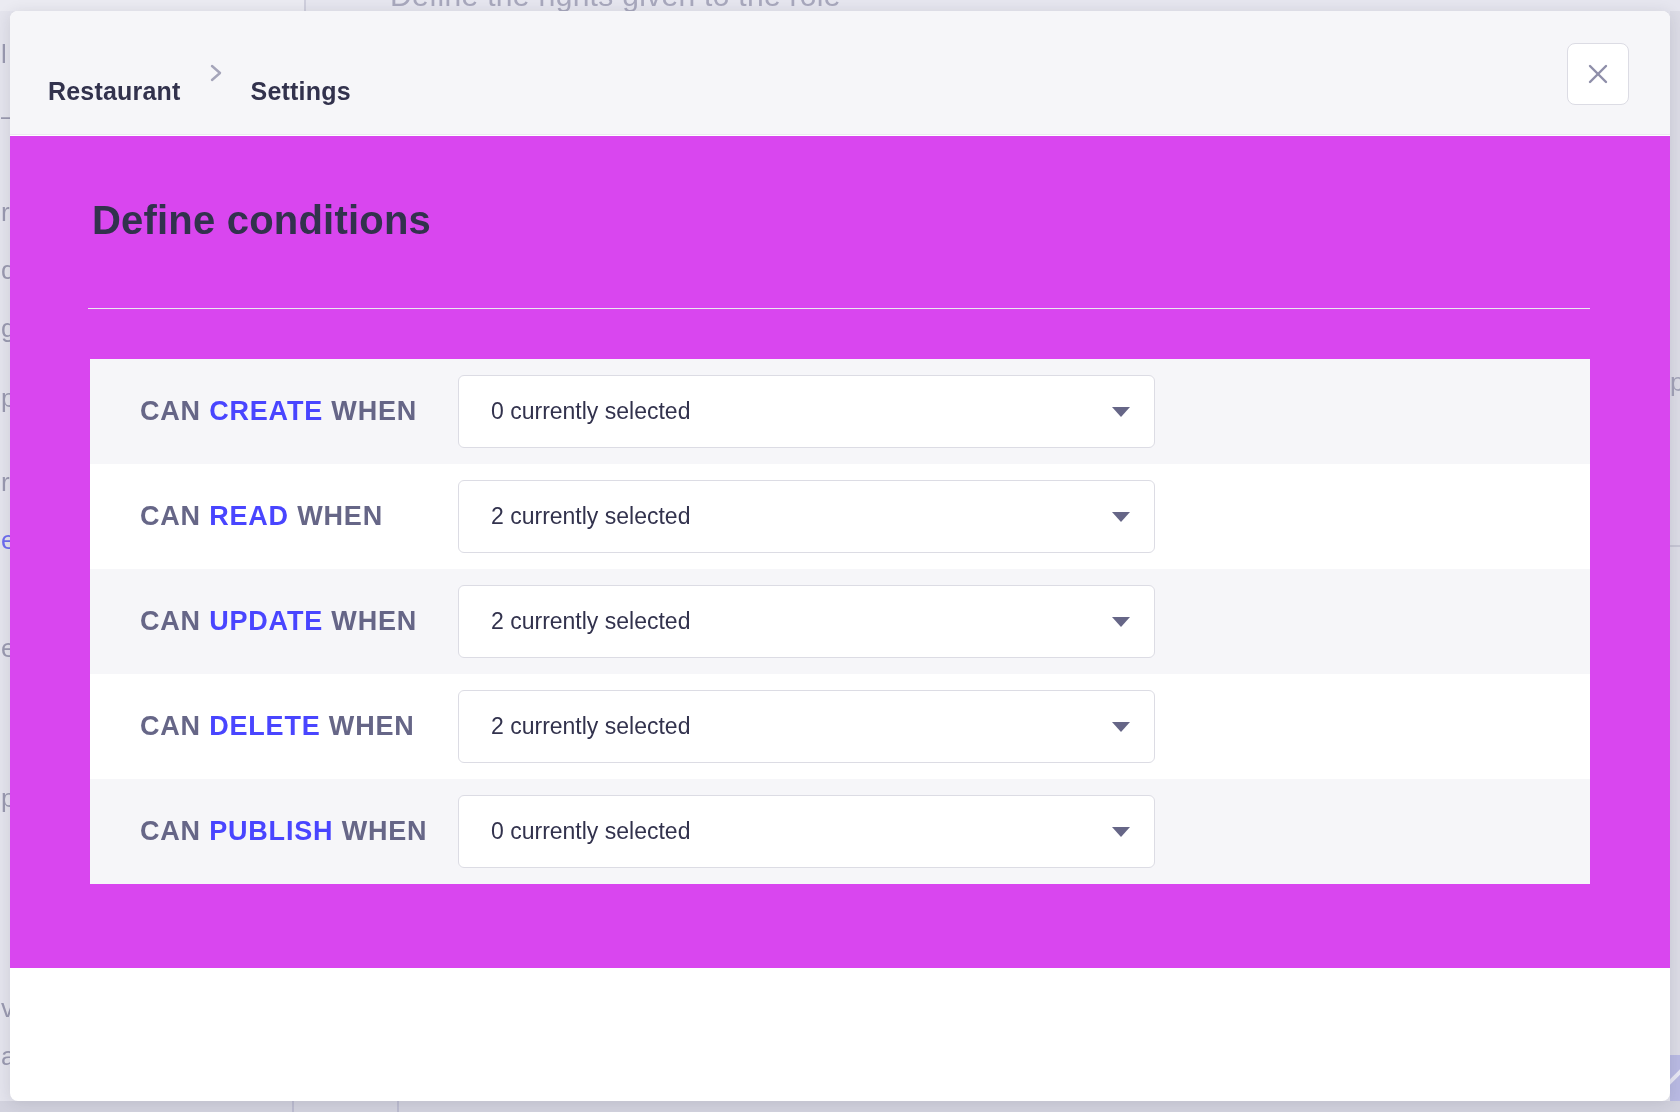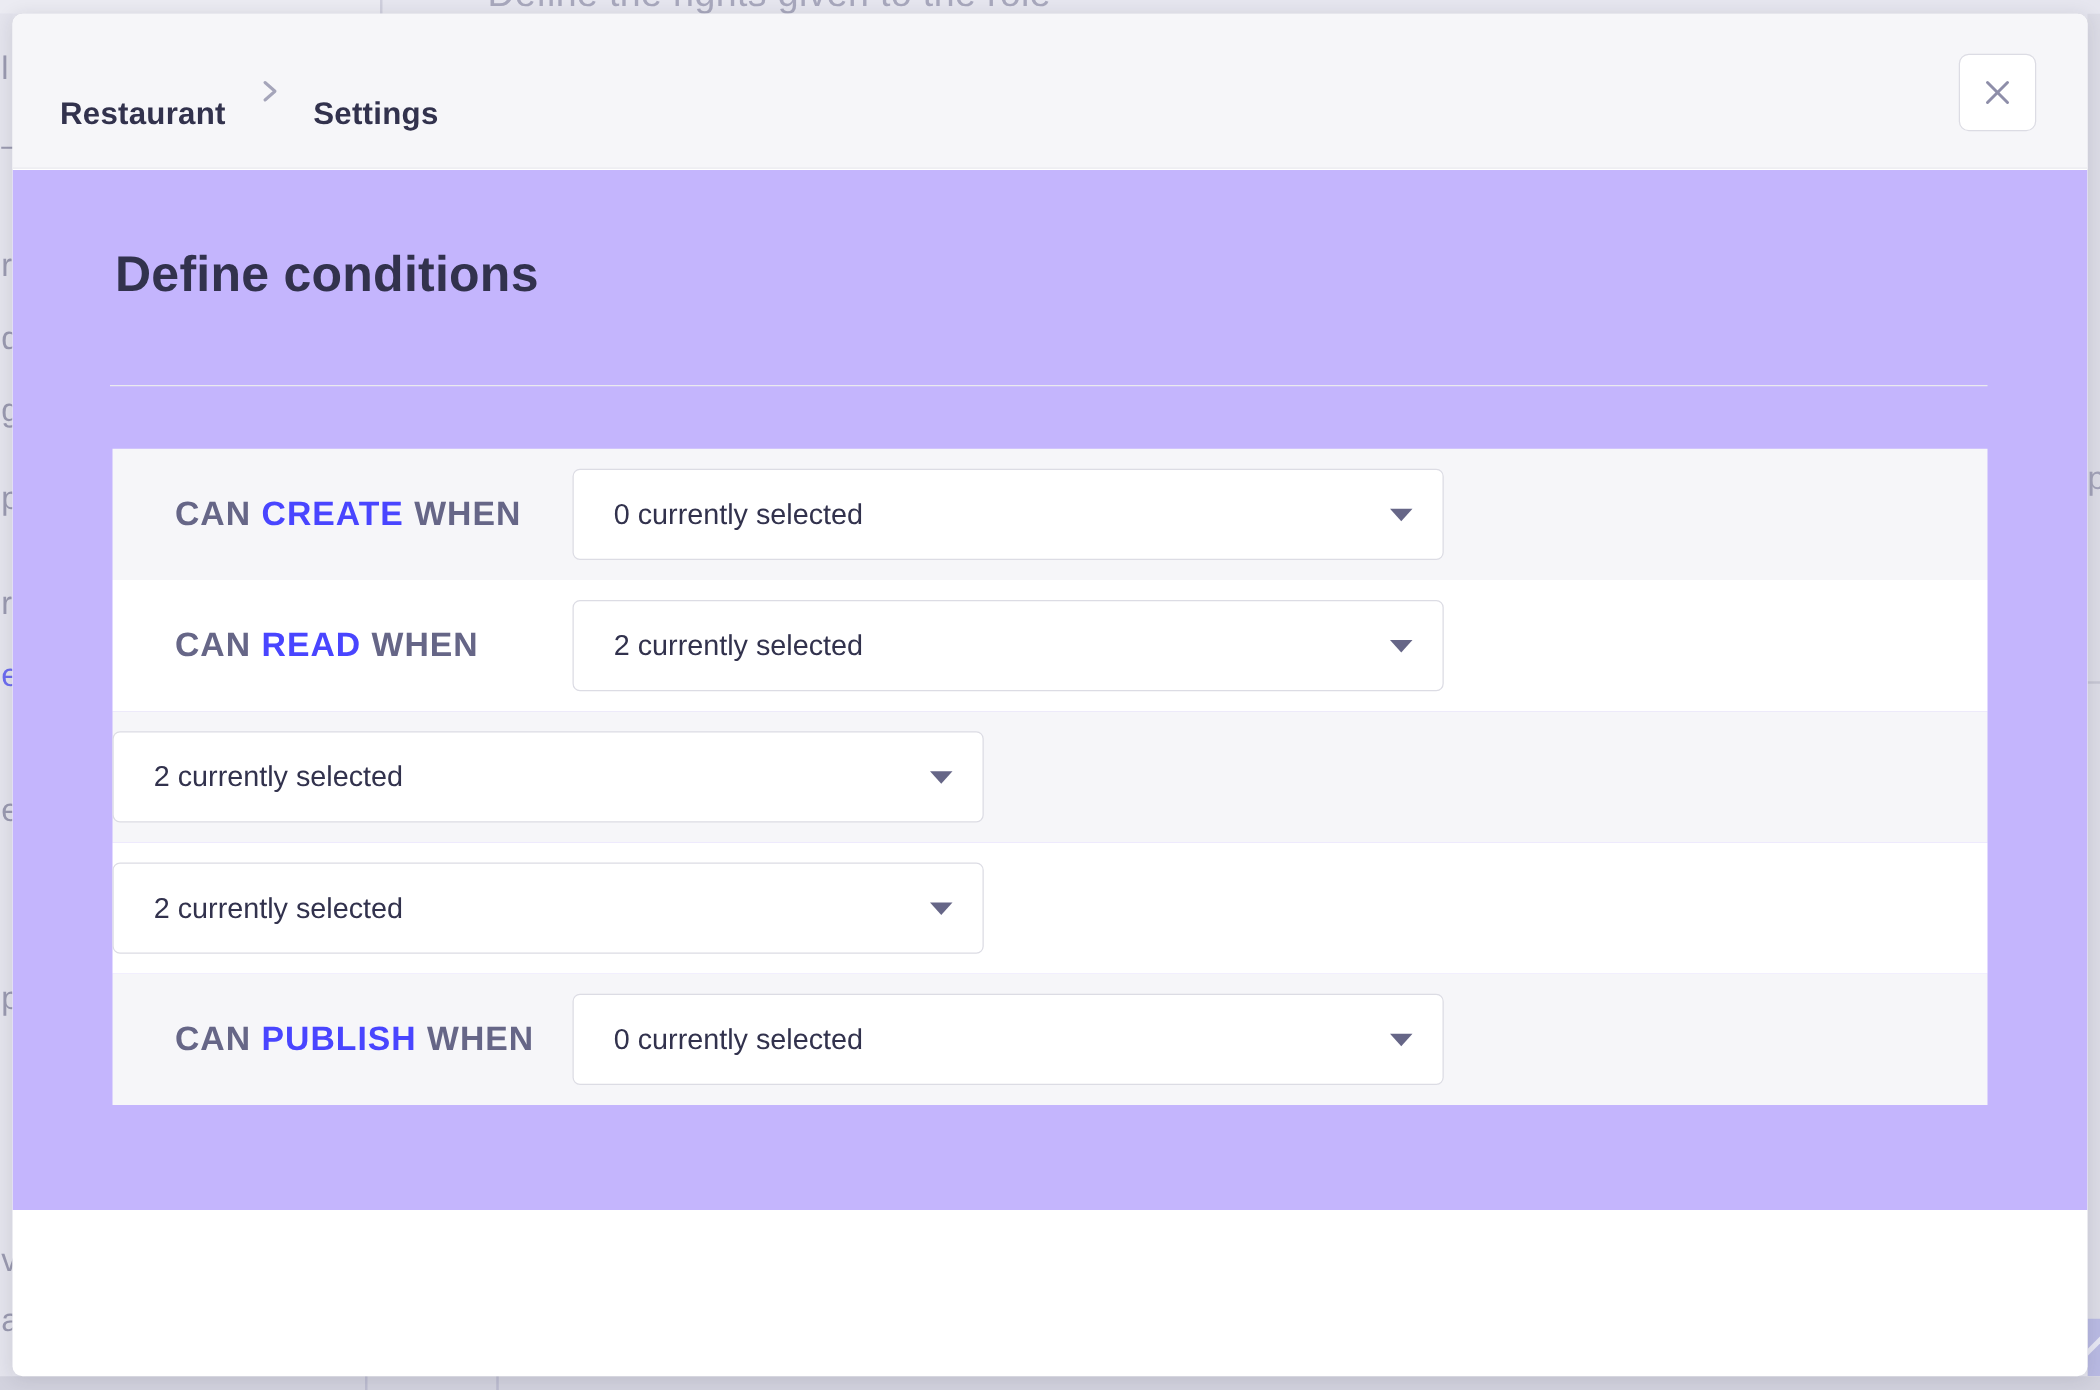--- a/index.html
+++ b/index.html
@@ -31,21 +31,21 @@
            border-radius:8px; box-shadow:0 2px 15px rgba(33,33,52,.12); overflow:hidden; }
 
   .modal-header { position:absolute; left:0; top:0; width:100%; height:124px; background:#f6f6f9;
                   border-bottom:1px solid #eaeaef; display:flex; align-items:center; padding:0 40px 0 38px; }
   .breadcrumb { display:flex; align-items:center; gap:28px; }
   .crumb { font-size:25px; font-weight:700; color:#32324d; letter-spacing:.2px;margin-top:37px; }
   .crumb-sep { display:flex; align-items:center; }
   .close-btn { position:absolute; top:32px; right:41px; width:62px; height:62px; background:#ffffff;
                border:1px solid #dcdce4; border-radius:8px; display:flex; align-items:center; justify-content:center; cursor:pointer; }
 
-  .modal-body { position:absolute; left:0; top:125px; width:100%; height:832px; background:#c4b5fd; }
+  .modal-body { position:absolute; left:0; top:125px; width:100%; height:832px; background:#d946ef; }
   .modal-title { position:absolute; left:82px; top:62px; font-size:40px; font-weight:700; color:#32324d; letter-spacing:.2px; }
   .title-divider { position:absolute; left:78px; top:172px; width:1502px; height:1px; background:#eaeaef; }
 
   .cond-table { position:absolute; left:80px; top:223px; width:1500px; }
   .cond-row { width:100%; height:105px; display:flex; align-items:center; background:#ffffff; }
   .cond-row.alt { background:#f6f6f9; }
   .cond-label { width:368px; padding-left:50px; font-size:27px; font-weight:700; color:#666687;
                 letter-spacing:.8px; white-space:nowrap; }
   .cond-action { color:#4945ff; }
   .cond-select { position:relative; width:697px; height:73px; background:#ffffff; border:1px solid #dcdce4;
@@ -145,27 +145,37 @@
             <span class="cond-action">READ</span> 
             <span>WHEN</span>
           </div>
           <div class="cond-select">
             <span class="cond-select-value">2 currently selected</span>
             <span class="caret"></span>
           </div>
         </div>
 
         <div class="cond-row alt">
+          <div class="cond-label">
+            <span>CAN</span> 
+            <span class="cond-action">UPDATE</span> 
+            <span>WHEN</span>
+          </div>
           <div class="cond-select">
             <span class="cond-select-value">2 currently selected</span>
             <span class="caret"></span>
           </div>
         </div>
 
         <div class="cond-row">
+          <div class="cond-label">
+            <span>CAN</span> 
+            <span class="cond-action">DELETE</span> 
+            <span>WHEN</span>
+          </div>
           <div class="cond-select">
             <span class="cond-select-value">2 currently selected</span>
             <span class="caret"></span>
           </div>
         </div>
 
         <div class="cond-row alt">
           <div class="cond-label">
             <span>CAN</span> 
             <span class="cond-action">PUBLISH</span> 

